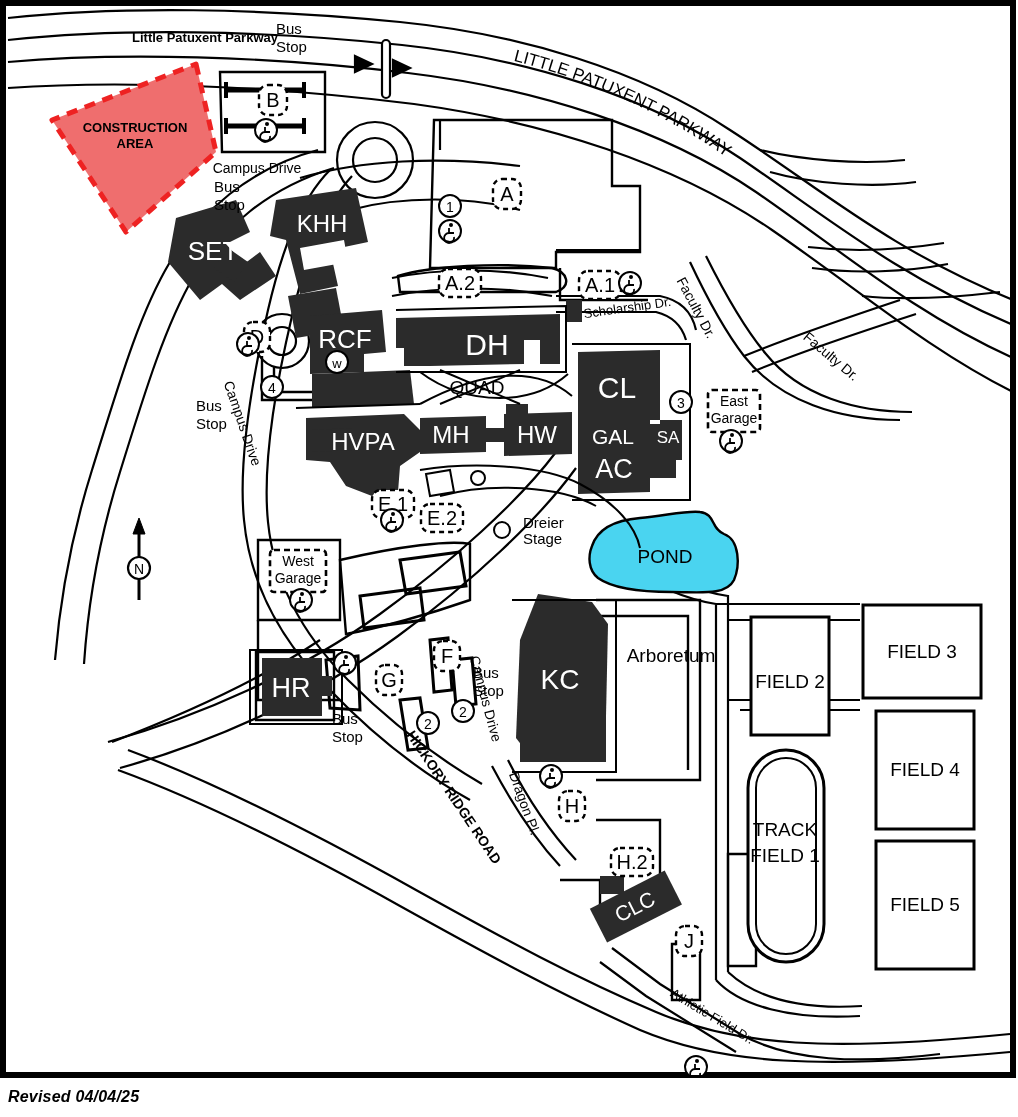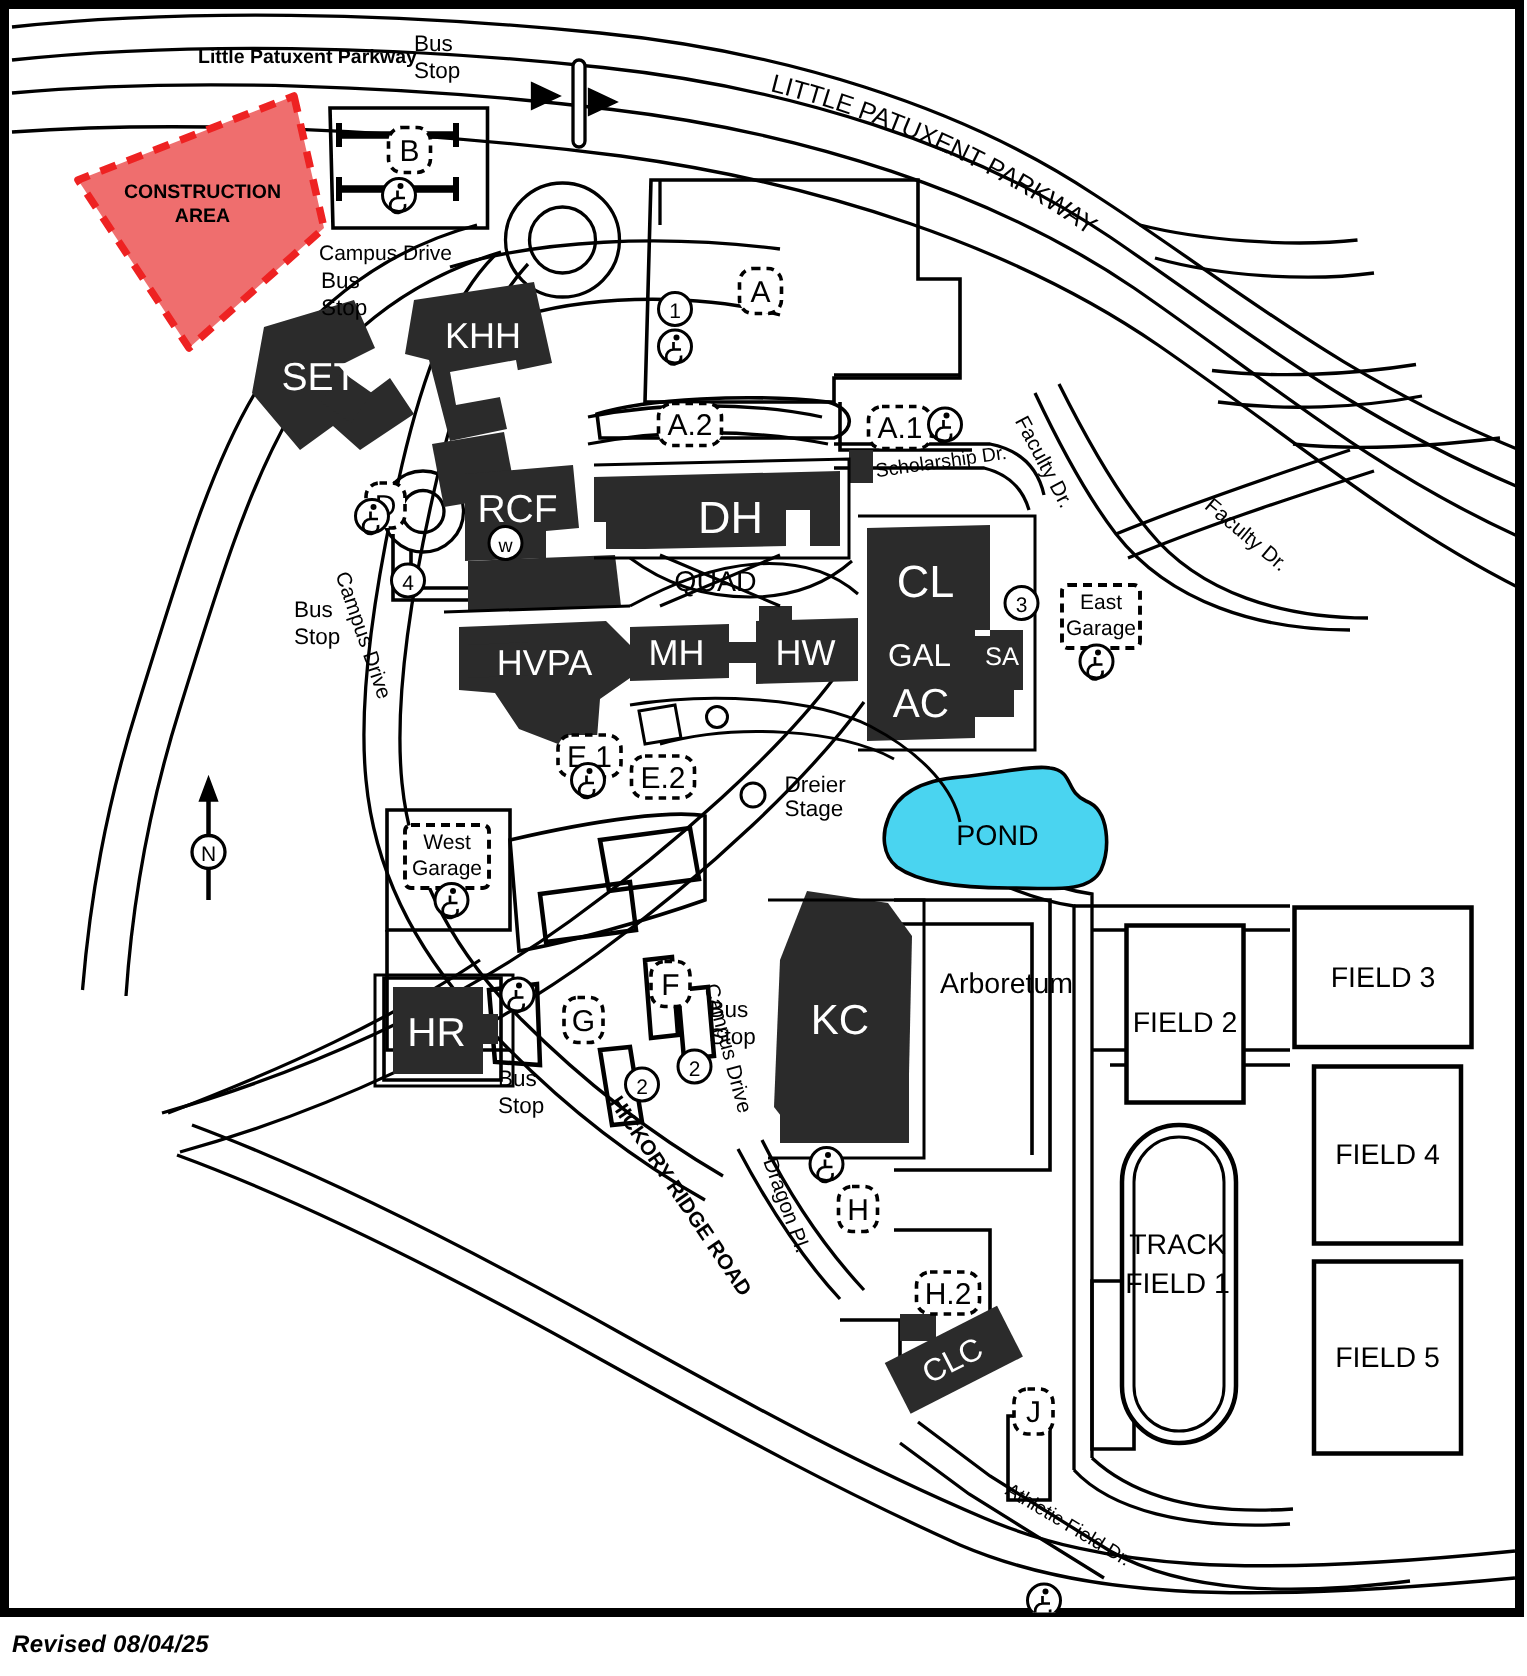--- a/index.html
+++ b/index.html
@@ -475,15 +475,15 @@
       <g>
         <line x1="139" y1="528" x2="139" y2="600" stroke="#000" stroke-width="3"></line>
         <path d="M 139 518 L 133 534 L 145 534 Z" fill="#000" stroke="#000" stroke-width="1"></path>
         <circle cx="139" cy="568" r="11" fill="#fff" stroke="#000" stroke-width="2.2"></circle>
         <text class="map-text" x="139" y="574" font-size="14" text-anchor="middle">N</text>
       </g>
 
     </g>
   </svg>
 
-  <div class="revision">Revised 08/04/25</div>
+  <div class="revision">Revised 04/04/25</div>
 
 </div>
 
 </body></html>

